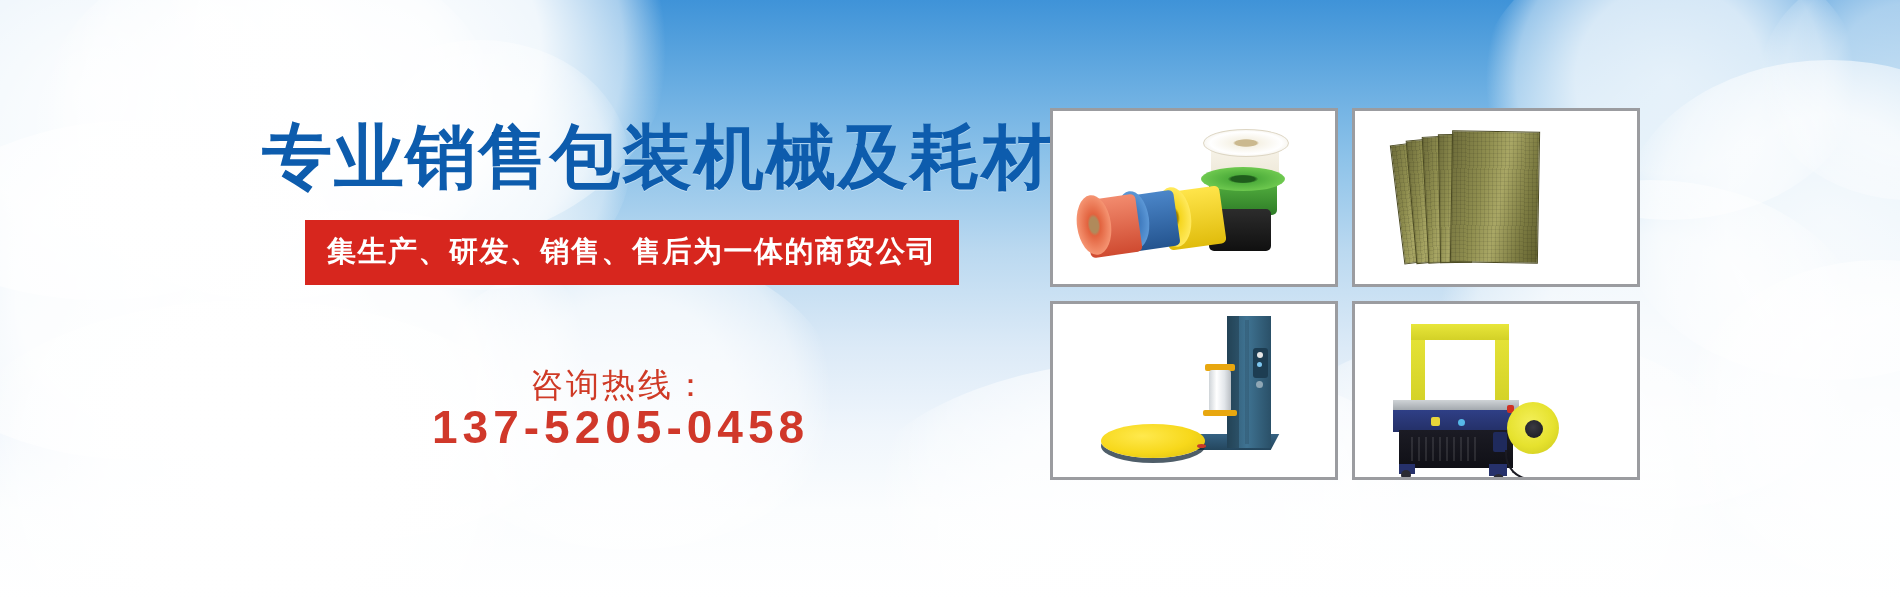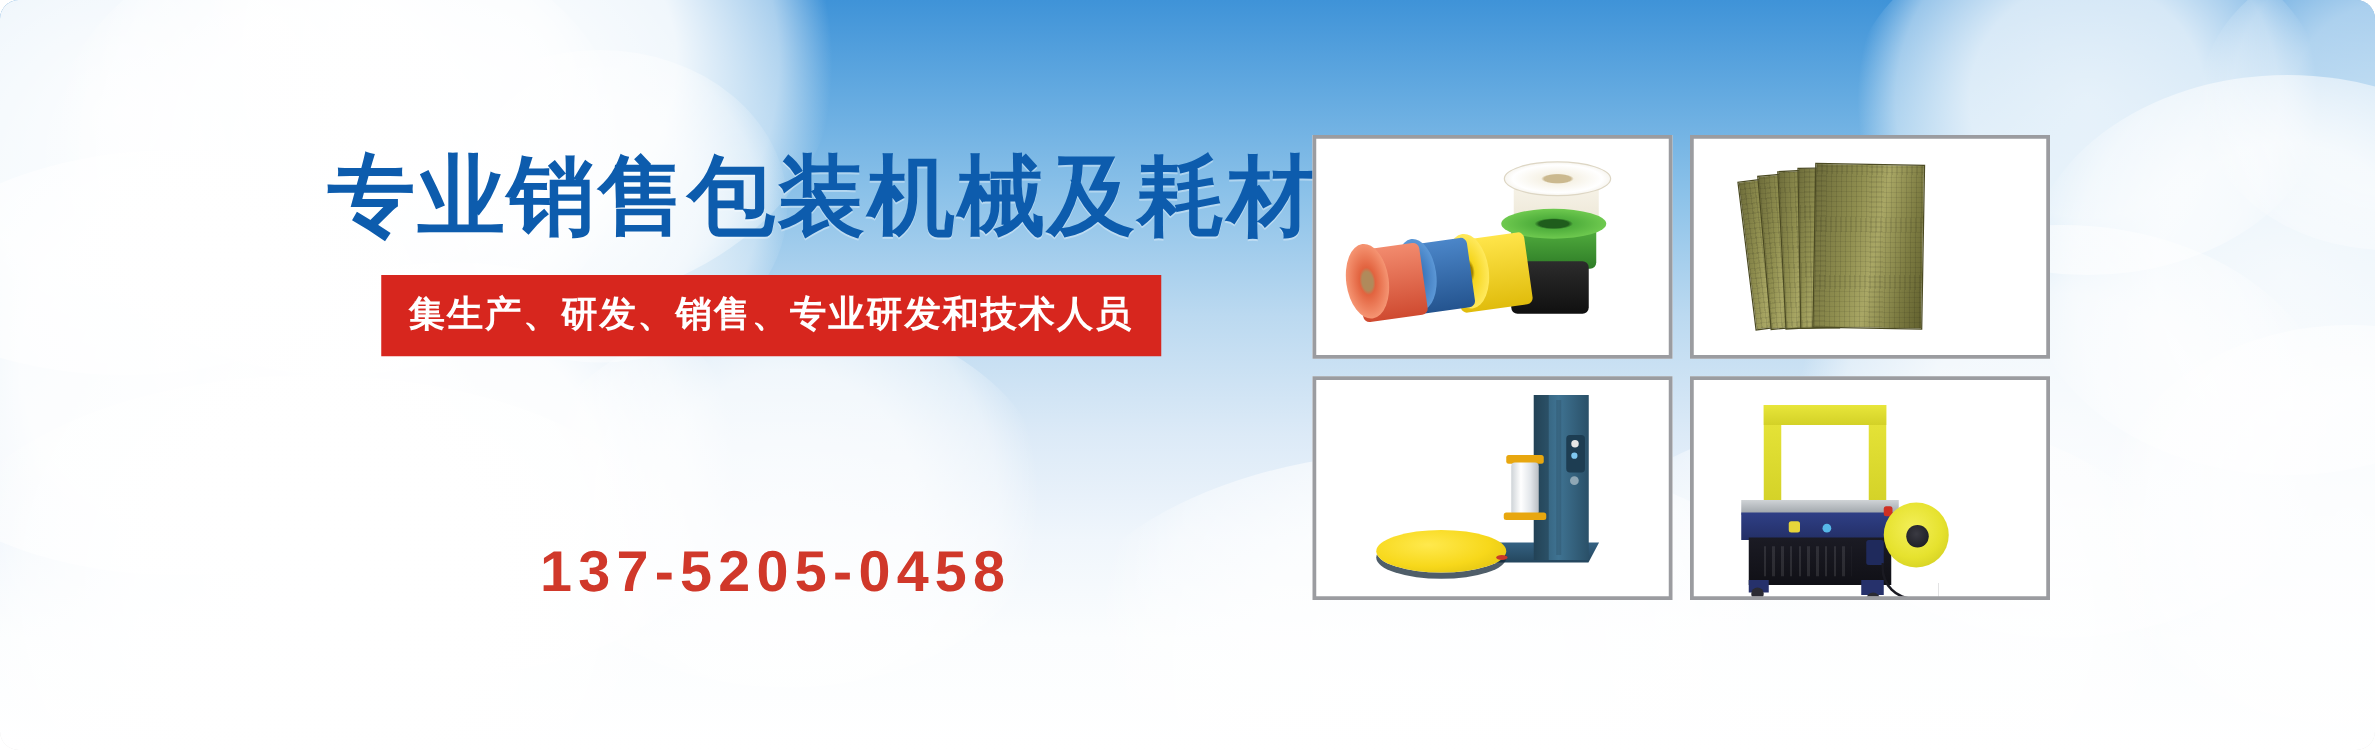--- a/index.html
+++ b/index.html
@@ -7,21 +7,20 @@
     padding: 0;
     background: #ffffff;
   }
   #banner {
     position: relative;
     width: 1900px;
     height: 600px;
     overflow: hidden;
     font-family: "Liberation Sans", "DejaVu Sans", sans-serif;
     background: #e5e5e5;
-    border-radius: 15px;
   }
 
   
   .sky {
     position: absolute;
     inset: 0;
     background:
       linear-gradient(to bottom,
         #3f93d8 0%,
         #62a9e0 12%,
@@ -98,21 +97,21 @@
     top: 363px;
     font-size: 33px;
     font-weight: 400;
     color: #cf3a26;
     letter-spacing: 3px;
     white-space: nowrap;
   }
   .hotline-number {
     position: absolute;
     left: 432px;
-    top: 430px;
+    top: 400px;
     font-size: 46px;
     font-weight: 700;
     color: #d0382a;
     letter-spacing: 5px;
     white-space: nowrap;
   }
 
   
   .grid {
     position: absolute;
@@ -217,23 +216,24 @@
   <div class="cloud" style="left:1430px; top:180px; width:440px; height:330px; opacity:.85;"></div>
   <div class="cloud" style="left:1680px; top:260px; width:400px; height:320px; opacity:.9;"></div>
   <div class="cloud" style="left:1240px; top:330px; width:520px; height:330px; opacity:.75;"></div>
   <div class="cloud" style="left:1760px; top:-40px; width:300px; height:240px; opacity:.6;"></div>
   <div class="cloud" style="left:840px; top:360px; width:620px; height:340px; opacity:.8;"></div>
 
   <div class="text-col">
 
     <div class="headline">专业销售包装机械及耗材</div>
 
-    <div class="badge">集生产、研发、销售、专业研发和技术人员</div>
-
-
+    <div class="badge">集生产、研发、销售、售后为一体的商贸公司</div>
+
+
+    <div class="hotline-label">咨询热线：</div>
 
     <div class="hotline-number">137-5205-0458</div>
   </div>
 
   <div class="grid">
 
     <div class="frame">
       <div class="stage">
 
         <div class="roll-body" style="left:158px; top:24px; width:68px; height:50px; background:linear-gradient(180deg,#fbf8ef 0%,#ebe5d4 100%); border-radius:5px;"></div>

